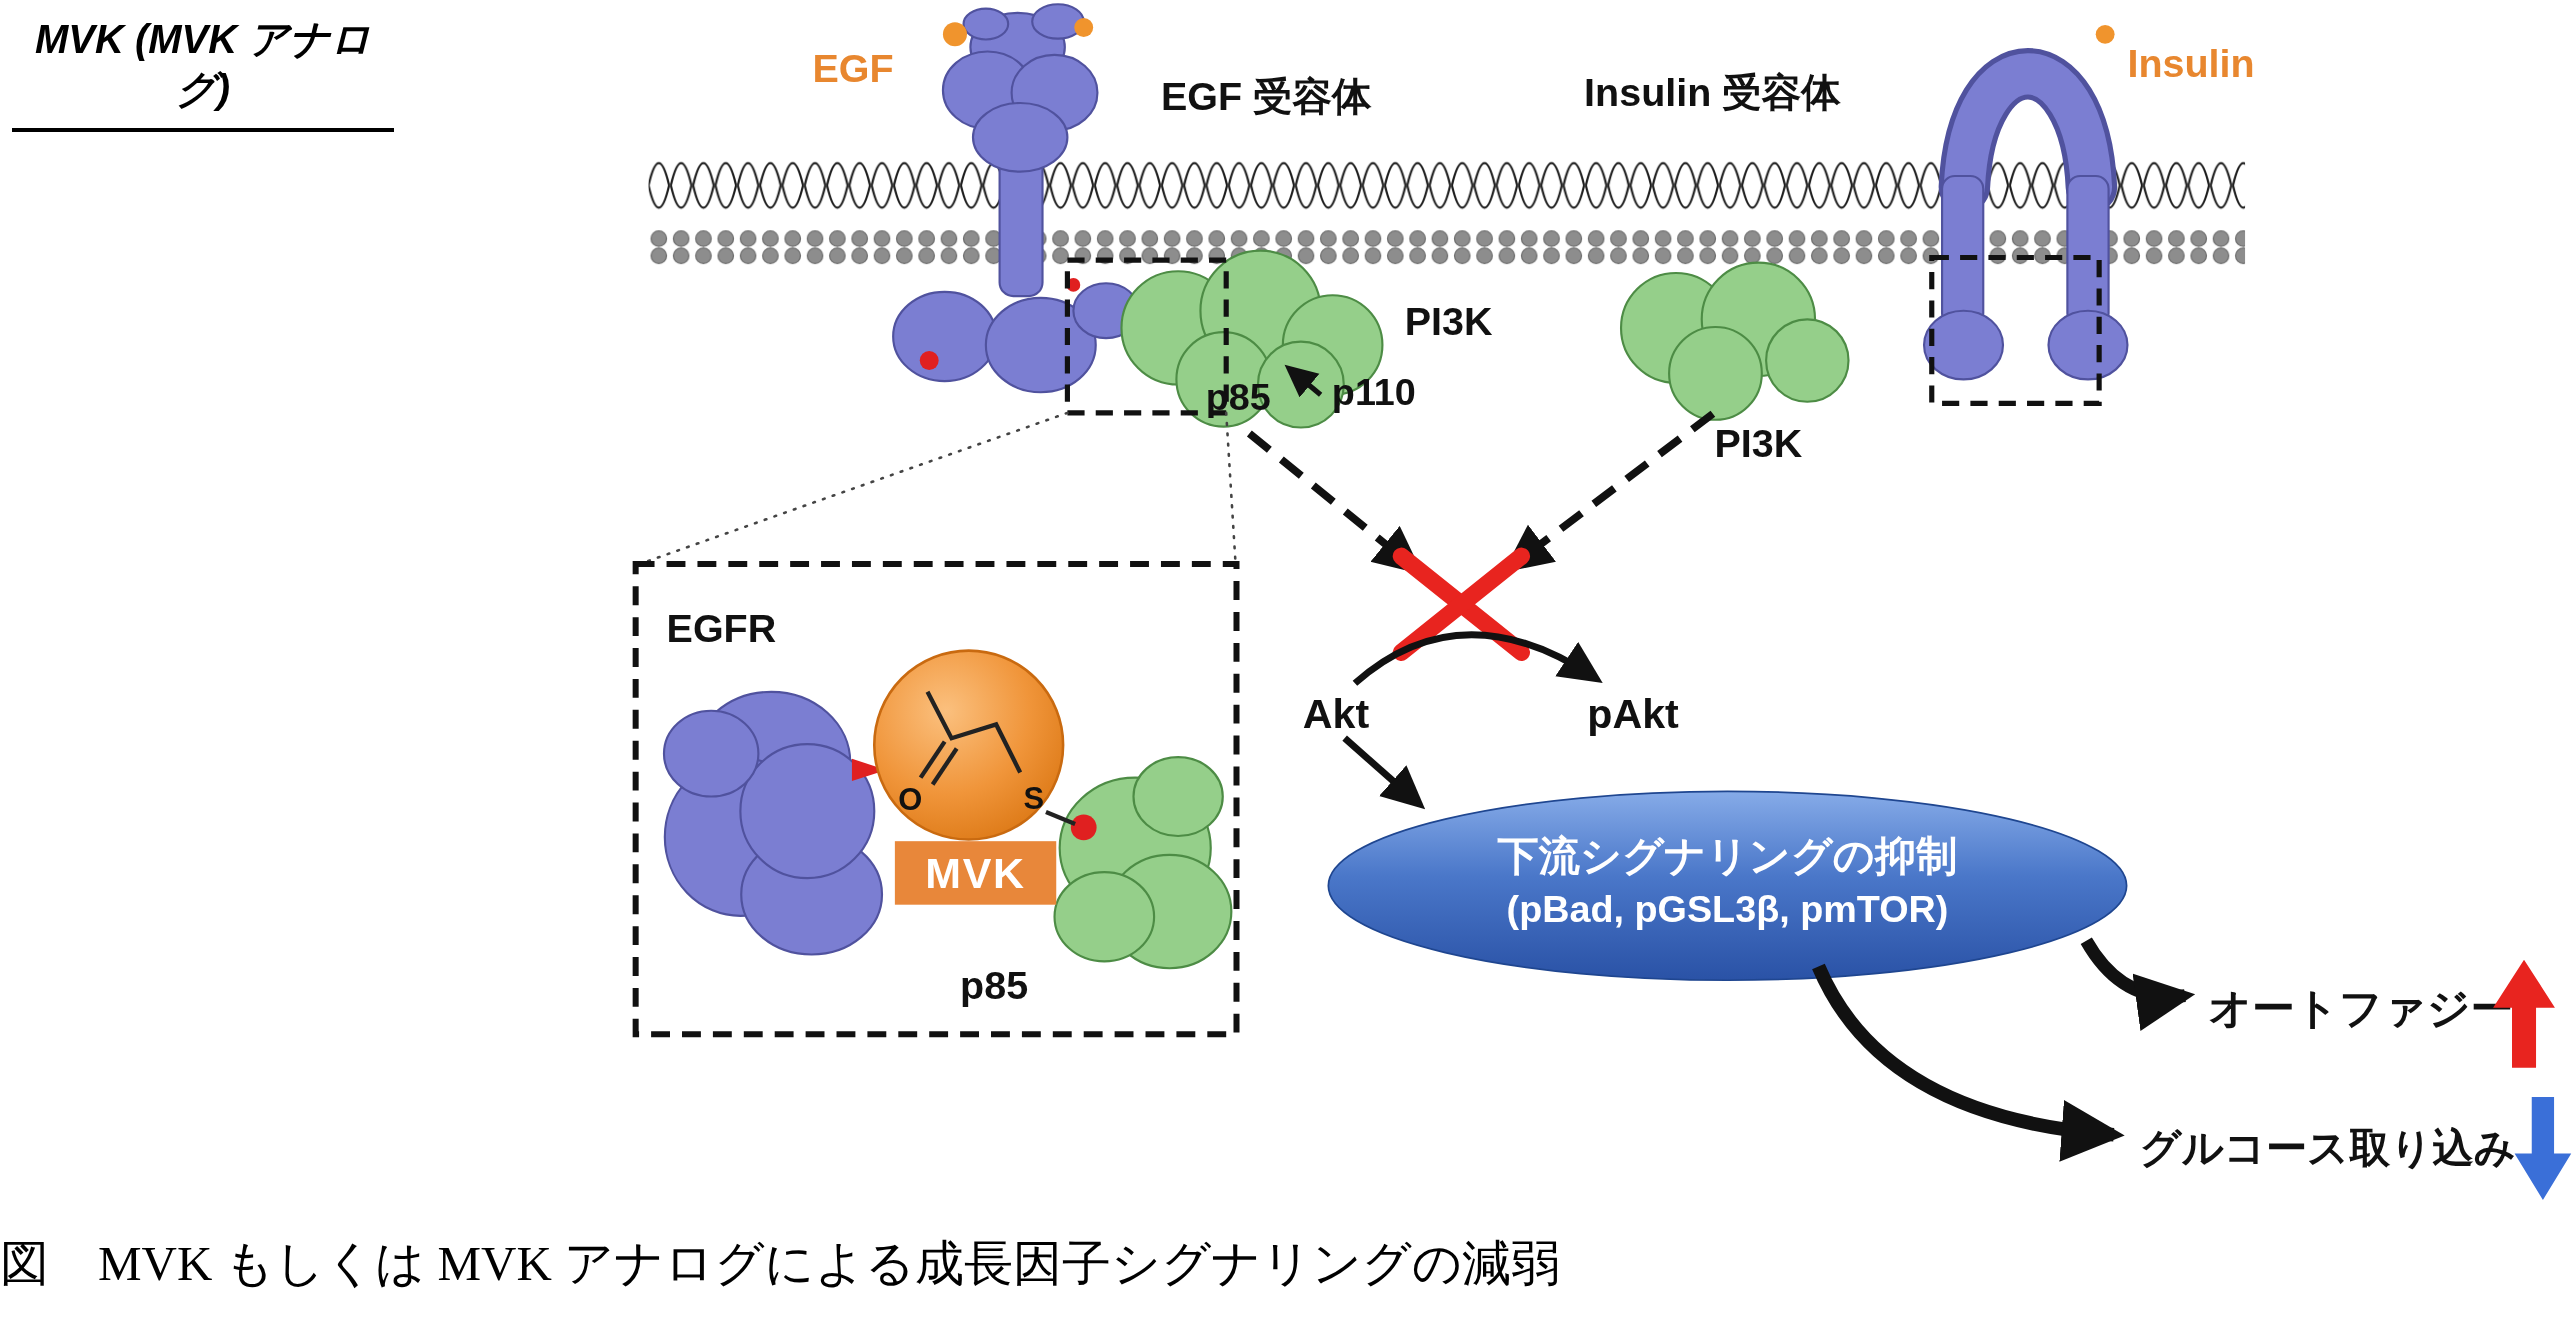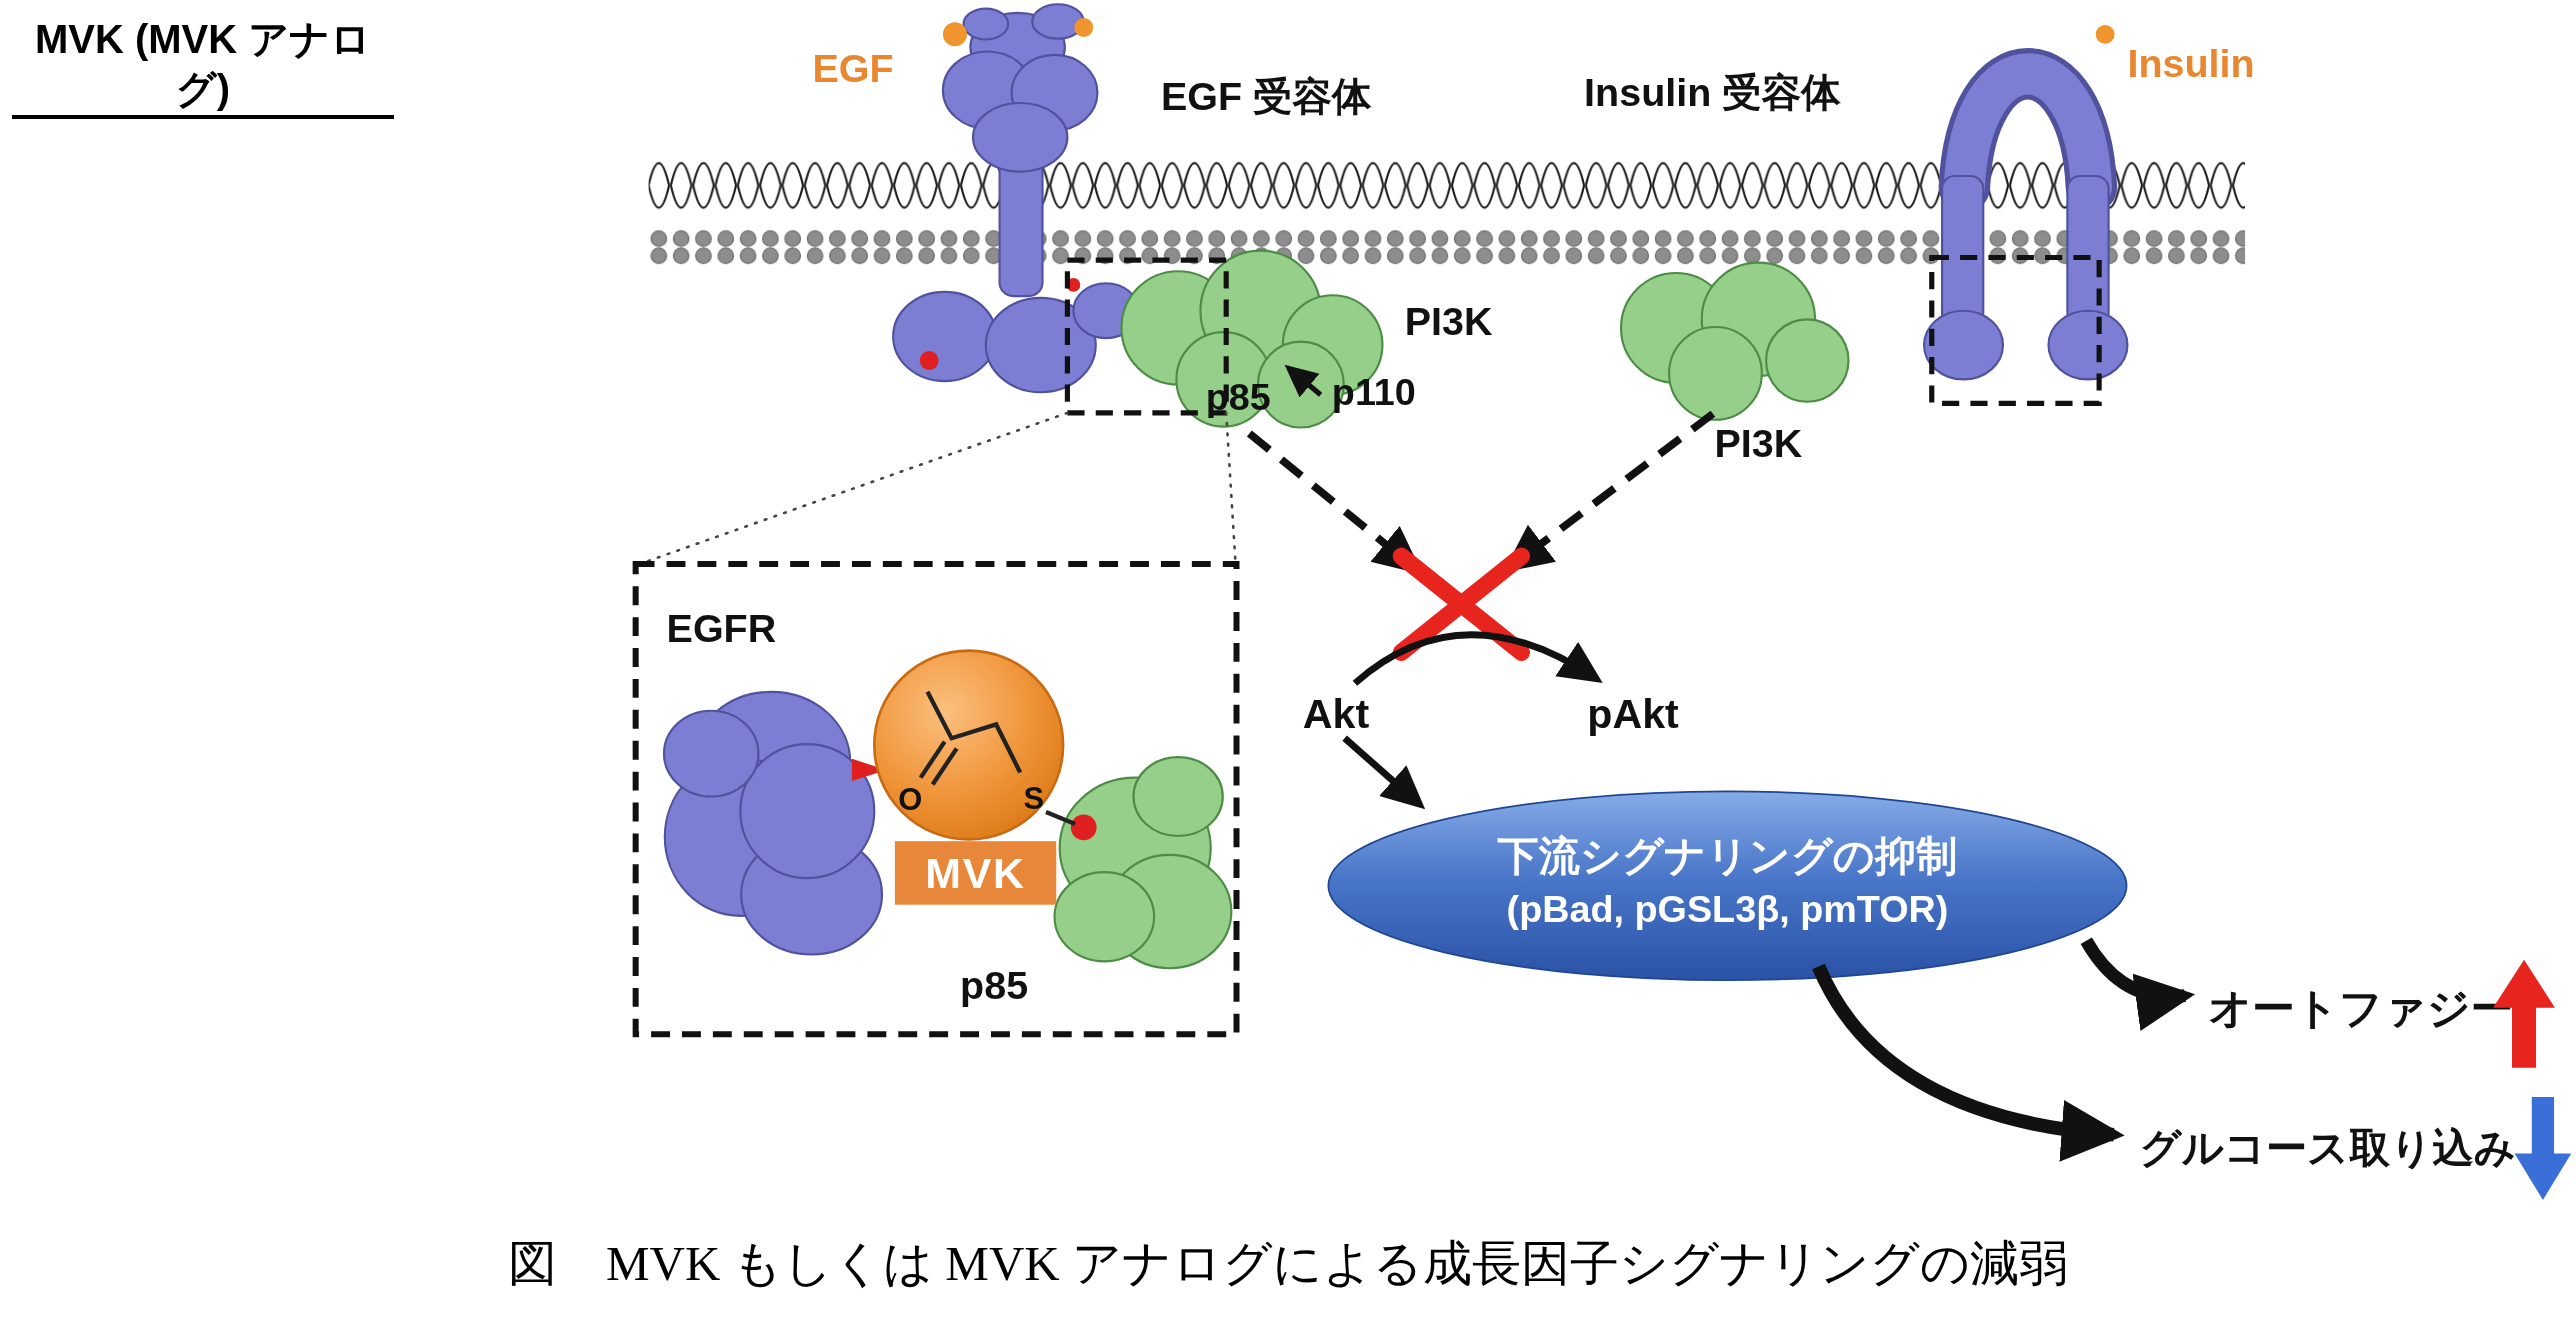--- a/index.html
+++ b/index.html
@@ -5,23 +5,23 @@
   html,body { margin:0; padding:0; background:#ffffff; }
   .canvas {
     position:relative; width:2576px; height:1321px; background:#ffffff;
     overflow:hidden; font-family:"Liberation Sans", sans-serif;
   }
   .canvas svg { position:absolute; left:0; top:0; }
   .title {
     position:absolute; left:12px; top:13.7px; width:382px; text-align:center;
     font-weight:bold; font-size:40px; line-height:1.25; color:#000; z-index:5;
   }
-  .title .u { display:inline-block; border-bottom:4.3px solid #000; padding-bottom:1px; }
+  .title .u { display:inline-block; border-bottom:4.3px solid #000; padding-bottom:14px;font-style:italic; }
   .caption {
-    position:absolute; left:0; top:1231px; width:100%; text-align:center;
+    position:absolute; left:0; top:1231px; width:100%; text-align:left;
     font-family:"Liberation Serif", serif; font-size:49px; color:#000; z-index:5;
   }
   svg text { font-family:"Liberation Sans", sans-serif; font-weight:700; fill:#111; }
   svg text.orange { fill:#e8872f; }
   svg text.white  { fill:#ffffff; }
   .pb { fill:#7b7ed2; stroke:#50529e; stroke-width:2.5; }
   .pg { fill:#95cf8a; stroke:#4d8c45; stroke-width:2.5; }
   .redp { fill:#e02020; stroke:none; }
   .dashbox { fill:none; stroke:#111; stroke-width:6; stroke-dasharray:20 13; }
   .blackline { stroke:#111; fill:none; }

